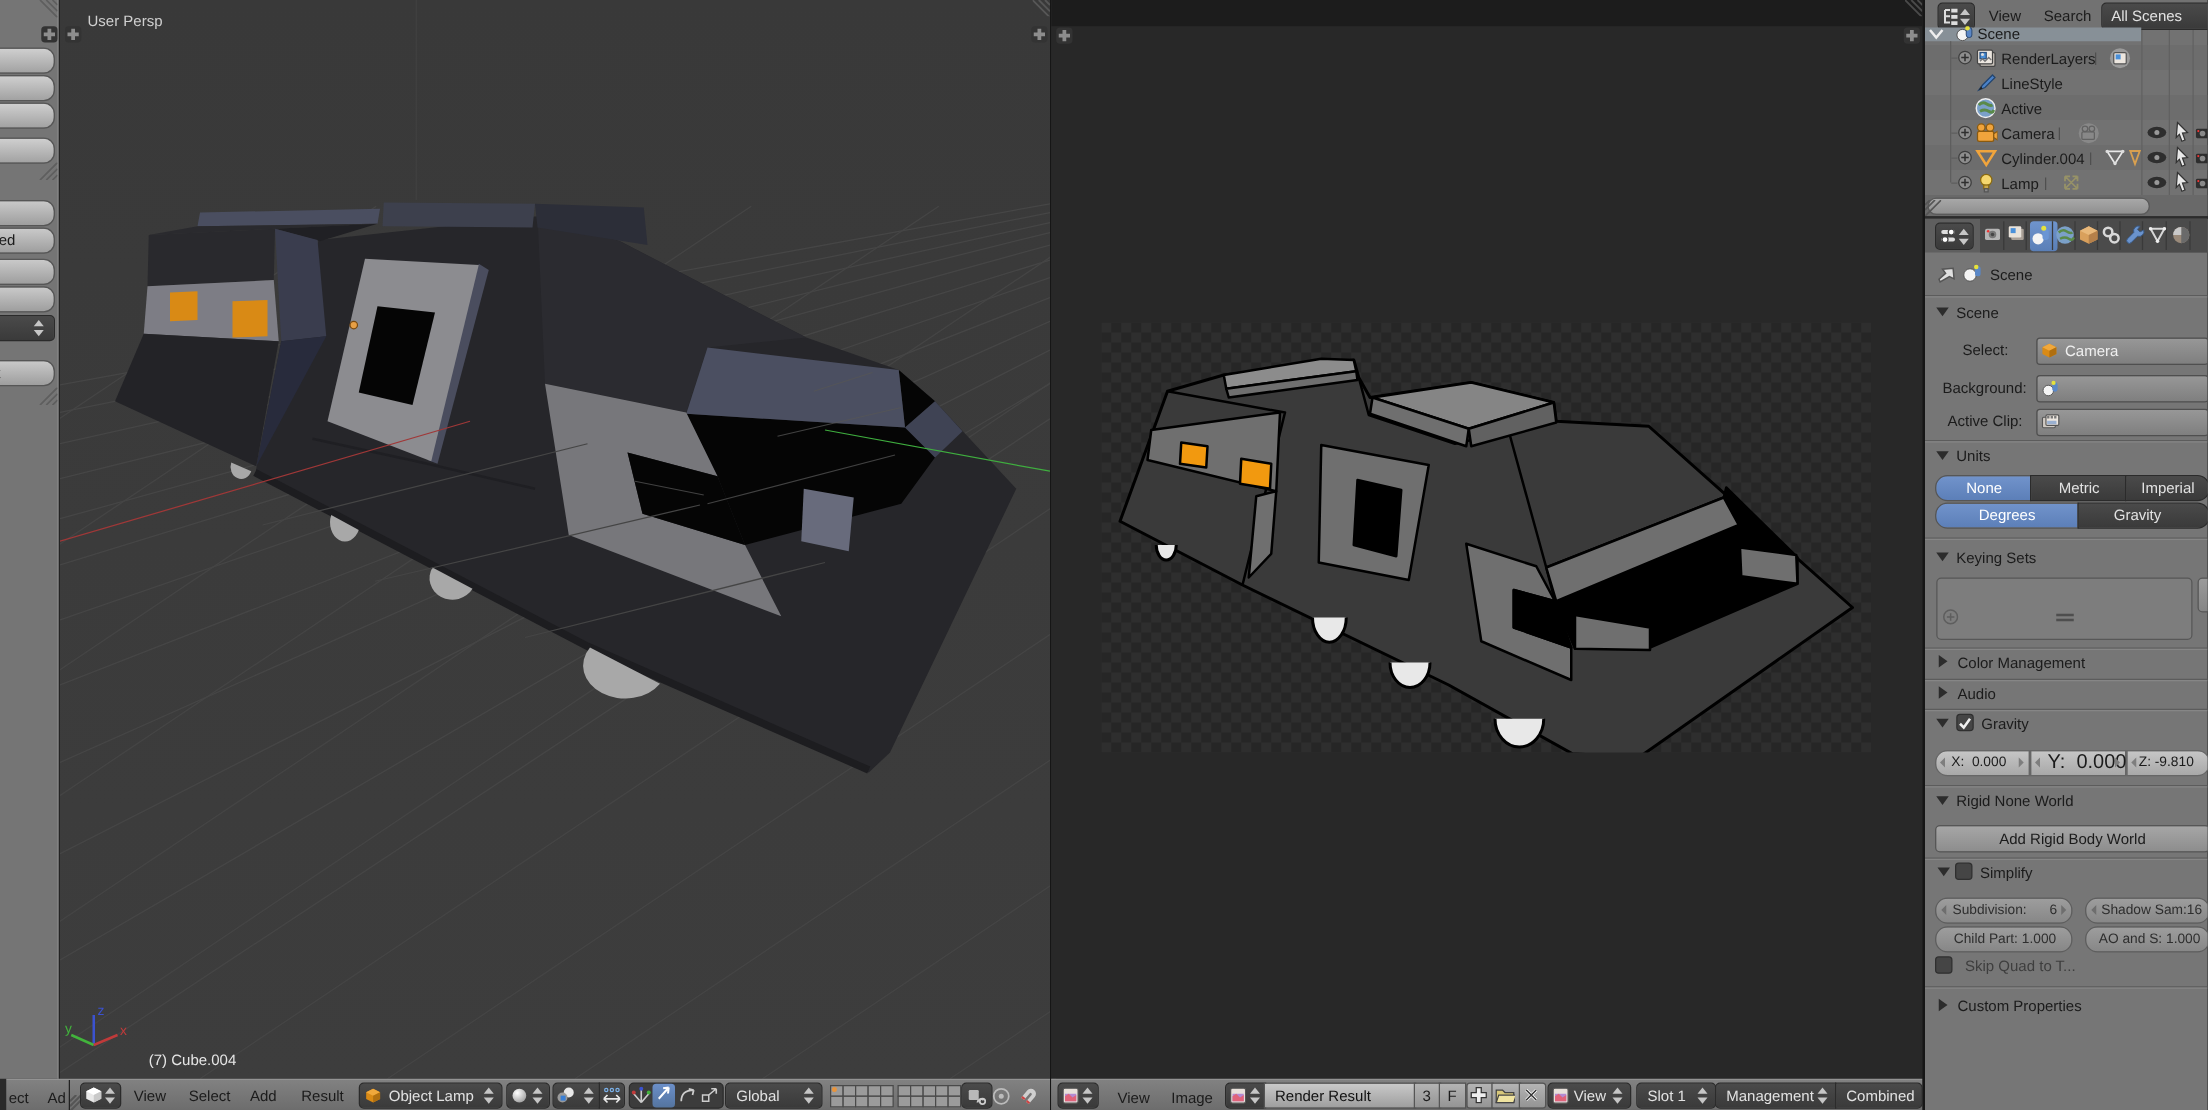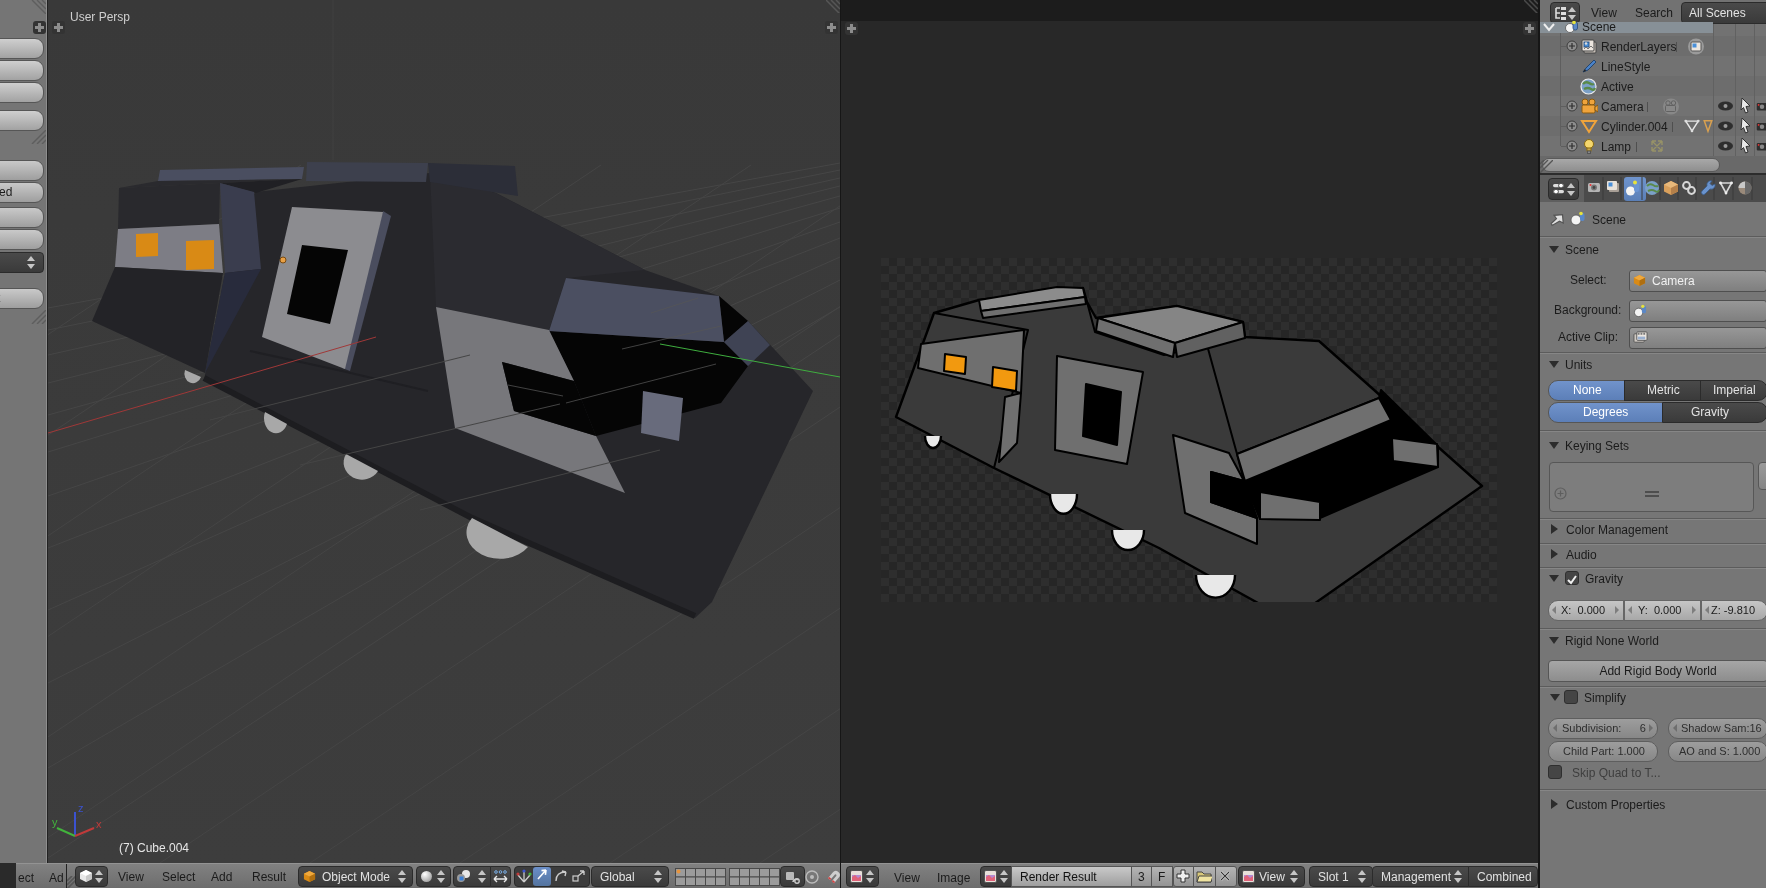--- a/index.html
+++ b/index.html
@@ -144,21 +144,21 @@
 <div class="wtx" style="left:22px;top:10px;color:#cfcfcf">User Persp</div>
 <div class="wtx" style="left:71px;top:841px;color:#e6e6e6">(7) Cube.004</div>
 
 <div class="plus" style="left:4px;top:21px"></div>
 <div class="plus" style="left:777px;top:21px"></div>
 <svg class="p" style="left:778px;top:0" width="14" height="13" viewBox="0 0 14 13">
       <path d="M0,0 L14,14 M5,0 L14,9 M10,0 L14,4" stroke="#565656" stroke-width="1.5" fill="none"></path>
     </svg>
 </div>
 
-<div class="hdr" id="vphdr" style="left:16px;top:863px;width:840px">
+<div class="hdr" id="vphdr" style="left:5px;top:863px;width:840px">
   <div class="tx" style="left:2px;top:7px">ect</div>
   <div class="tx" style="left:33px;top:7px">Ad</div>
   <div class="p" style="left:50px;top:0;width:1px;height:25px;background:#222"></div>
   <svg class="p" style="left:51px;top:12px" width="14" height="13" viewBox="0 0 14 13">
     <path d="M0,13 L13,0 M0,9 L9,0 M0,5 L5,0" stroke="#555" stroke-width="1.6" fill="none"></path>
   </svg>
   <div class="drk" style="left:59px;top:2px;width:31px;height:19px;border-radius:4px">
     <svg width="14" height="14" viewBox="0 0 14 14" style="position:absolute;left:3px;top:2px">
       <polygon points="7,1 13,4 13,10 7,13 1,10 1,4" fill="#e8e8e8"></polygon>
       <polygon points="7,1 13,4 7,7 1,4" fill="#fff"></polygon>
@@ -170,21 +170,21 @@
   <div class="tx" style="left:102px;top:6px">View</div>
   <div class="tx" style="left:146px;top:6px">Select</div>
   <div class="tx" style="left:195px;top:6px">Add</div>
   <div class="tx" style="left:236px;top:6px">Result</div>
   <div class="drk" style="left:282px;top:2px;width:113px;height:19px;border-radius:4px">
     <svg width="13" height="13" viewBox="0 0 14 14" style="position:absolute;left:4px;top:3px">
       <polygon points="7,1 13,4 13,10 7,13 1,10 1,4" fill="#d98a15"></polygon>
       <polygon points="7,1 13,4 7,7 1,4" fill="#f0a83c"></polygon>
       <polygon points="7,7 13,4 13,10 7,13" fill="#b06f10"></polygon>
     </svg>
-    <div class="wtx" style="left:23px;top:3px">Object Mode</div>
+    <div class="wtx" style="left:23px;top:3px">Object Lamp</div>
     <div class="spin" style="left:99px;top:3px;border-bottom:5px solid #c6c6c6"></div>
     <div class="spin" style="left:99px;top:11px;border-top:5px solid #c6c6c6"></div>
   </div>
   <div class="drk" style="left:400px;top:2px;width:33px;height:19px;border-radius:4px">
     <div class="p" style="left:4px;top:4px;width:11px;height:11px;border-radius:50%;background:radial-gradient(circle at 35% 30%,#fff,#888)"></div>
     <div class="spin" style="left:20px;top:3px;border-bottom:5px solid #c6c6c6"></div>
     <div class="spin" style="left:20px;top:11px;border-top:5px solid #c6c6c6"></div>
   </div>
   <div class="drk" style="left:437px;top:2px;width:36px;height:19px;border-radius:4px 0 0 4px">
     <svg width="16" height="15" viewBox="0 0 16 15" style="position:absolute;left:2px;top:2px">
@@ -706,21 +706,21 @@
   <div class="chk" style="left:25px;top:396px"><svg width="12" height="12" viewBox="0 0 12 12">
         <path d="M2,6 L5,9 L10,2" stroke="#f0f0f0" stroke-width="2" fill="none"></path>
       </svg></div>
   <div class="tx" style="left:45px;top:397px">Gravity</div>
   <div class="sld" style="left:8px;top:425px;width:74px;height:19px;border-radius:10px 0 0 10px">
     <div class="tx" style="left:12px;top:2px;font-size:11px">X:&nbsp;&nbsp;0.000</div>
     <div class="spin" style="left:3px;top:5px;border-top:4px solid transparent;border-bottom:4px solid transparent;border-right:4px solid #7e7e7e;border-left:0"></div>
     <div class="spin" style="left:66px;top:5px;border-top:4px solid transparent;border-bottom:4px solid transparent;border-left:4px solid #7e7e7e;border-right:0"></div>
   </div>
   <div class="sld" style="left:84px;top:425px;width:75px;height:19px;border-radius:0">
-    <div class="tx" style="left:13px;top:2px;font-size:11px">Y:&nbsp;&nbsp;0.000</div>
+    <div class="tx" style="left:13px;top:2px;font-size:16px">Y:&nbsp;&nbsp;0.000</div>
     <div class="spin" style="left:3px;top:5px;border-top:4px solid transparent;border-bottom:4px solid transparent;border-right:4px solid #7e7e7e;border-left:0"></div>
     <div class="spin" style="left:67px;top:5px;border-top:4px solid transparent;border-bottom:4px solid transparent;border-left:4px solid #7e7e7e;border-right:0"></div>
   </div>
   <div class="sld" style="left:161px;top:425px;width:65px;height:19px;border-radius:0 10px 10px 0">
     <div class="tx" style="left:9px;top:2px;font-size:11px">Z:&nbsp;-9.810</div>
     <div class="spin" style="left:3px;top:5px;border-top:4px solid transparent;border-bottom:4px solid transparent;border-right:4px solid #7e7e7e;border-left:0"></div>
   </div>
   <div class="sep" style="top:453px"></div>
   <div class="tri trd" style="left:9px;top:462px"></div>
   <div class="tx" style="left:25px;top:459px">Rigid None World</div>

